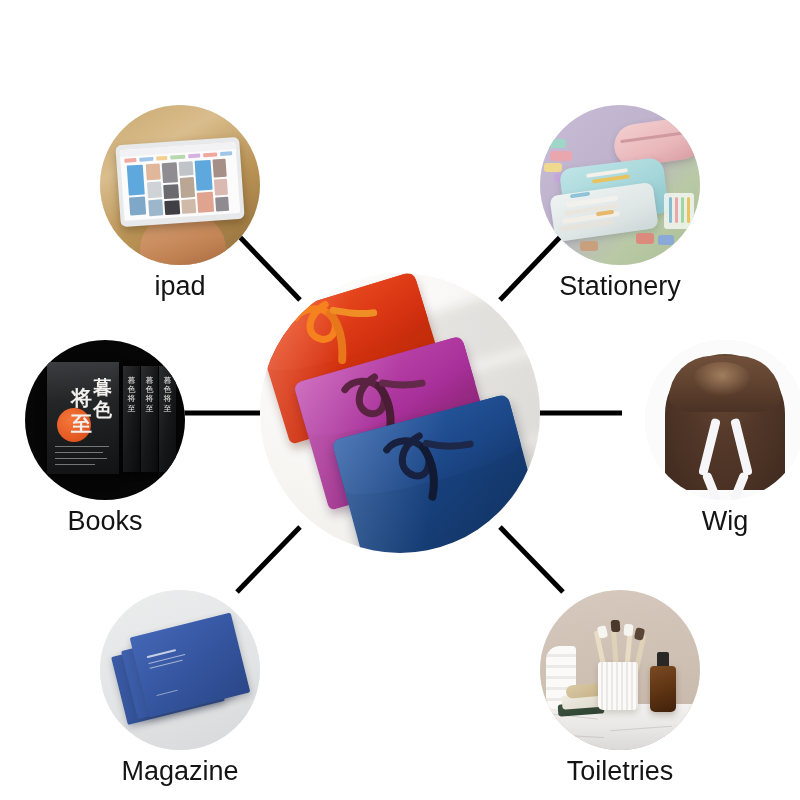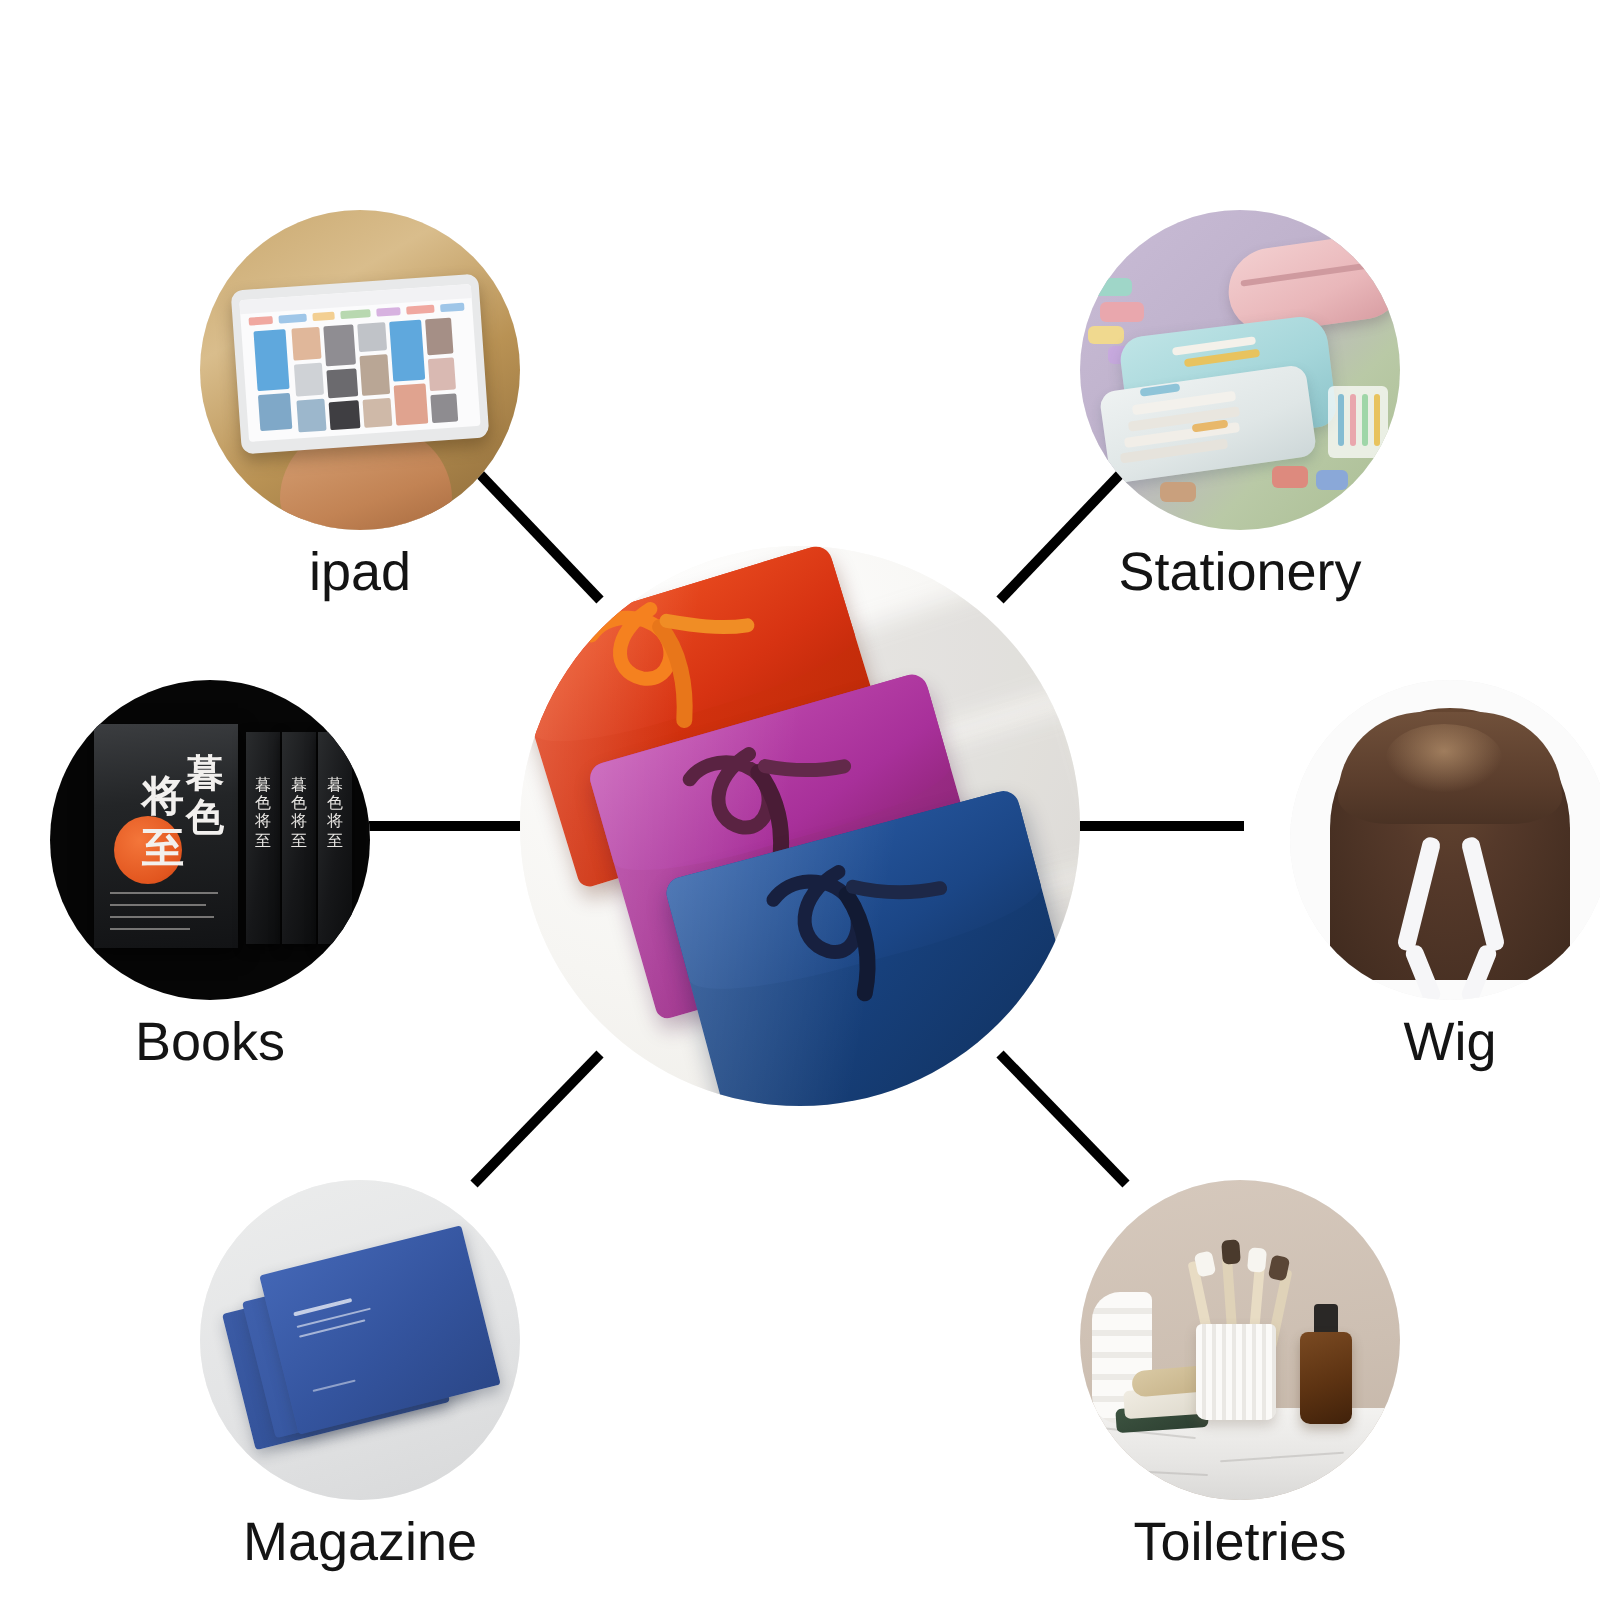--- a/index.html
+++ b/index.html
@@ -265,21 +265,21 @@
   .book-line { position: absolute; background: rgba(215,212,208,0.5); height: 1px; }
   .book-spine {
     position: absolute;
     top: 26px;
     width: 17px; height: 106px;
     background: linear-gradient(100deg, #2a2c2e 0%, #161719 55%, #0c0d0e 100%);
     box-shadow: 0 2px 6px rgba(0,0,0,0.6);
   }
   .spine-glyph {
     position: absolute;
-    top: 22px; left: 3px;
+    top: 10px; left: 3px;
     width: 11px;
     color: #e8e6e3;
     font-size: 8px;
     font-family: "DejaVu Sans", sans-serif;
     line-height: 1.15;
     text-align: center;
   }
 
   
   #wig-bg { background: #fbfbfb; }

